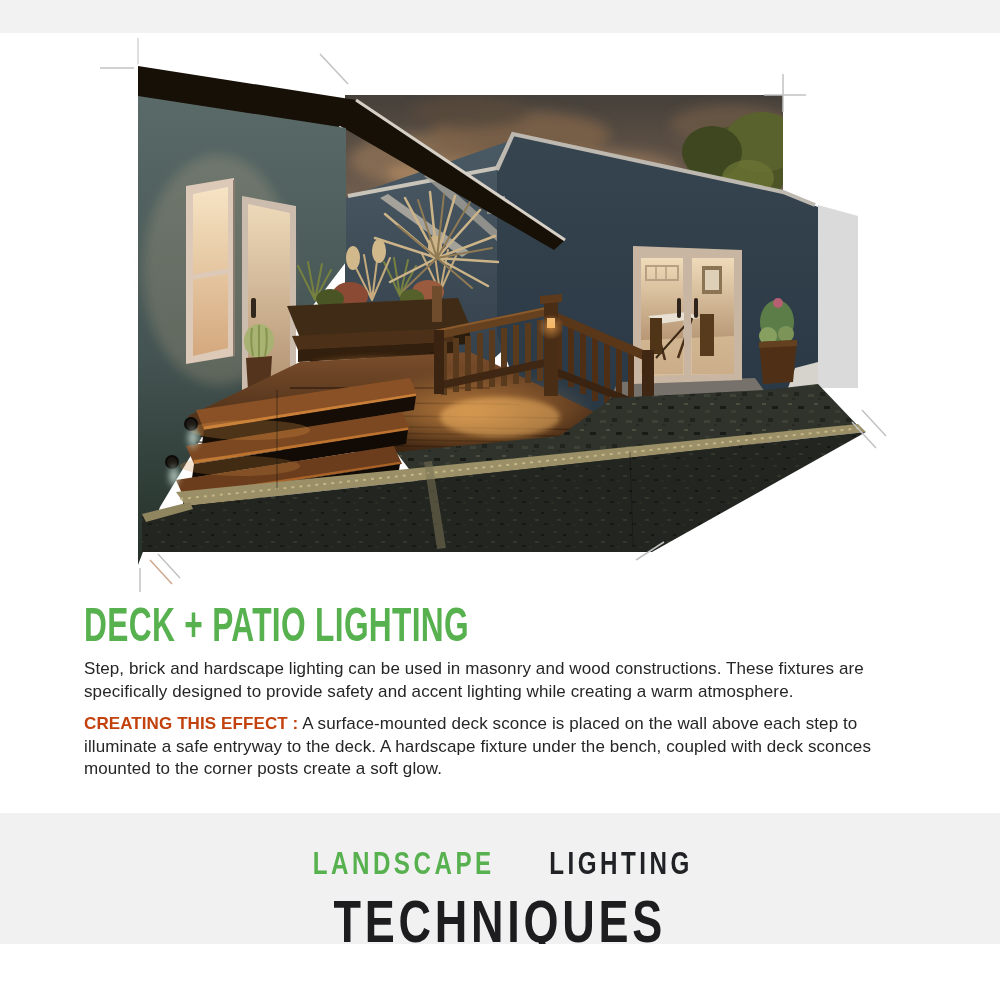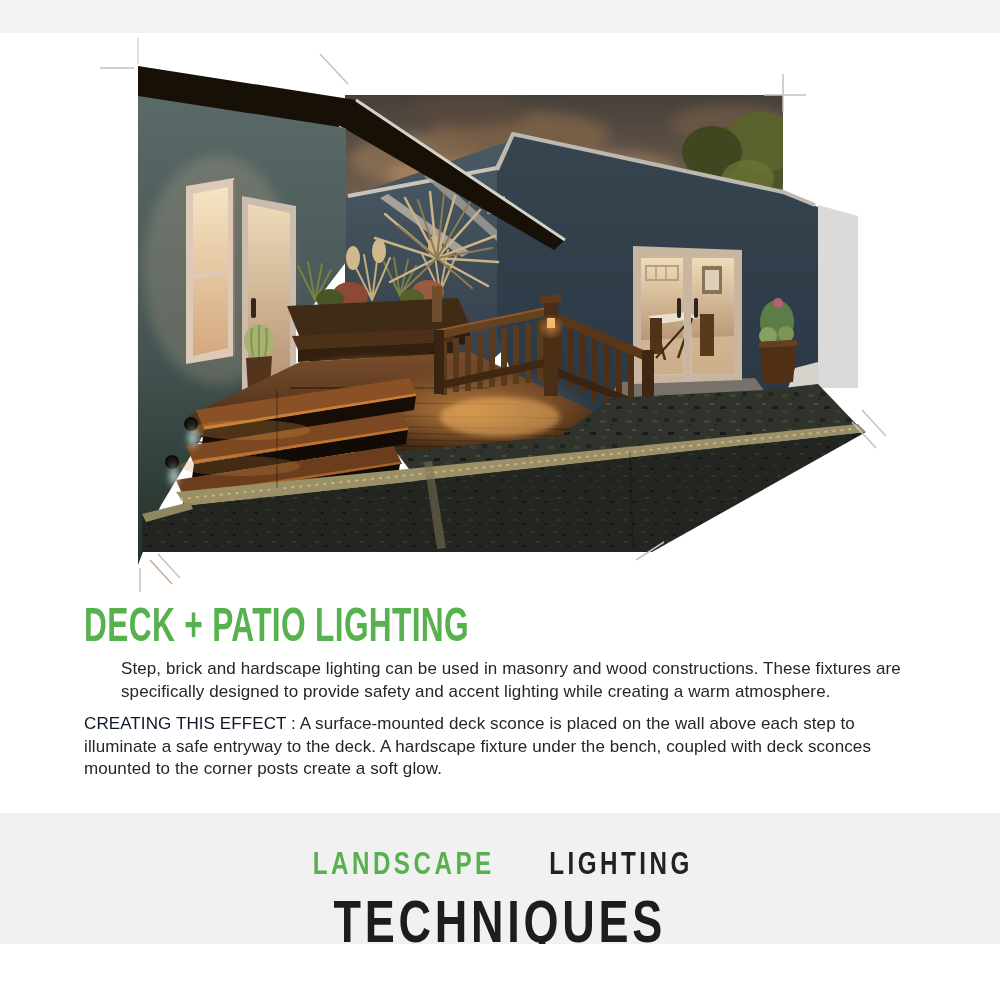--- a/index.html
+++ b/index.html
@@ -14,23 +14,23 @@
   .headline{
     position:absolute;left:84px;top:600px;margin:0;
     font-size:48px;font-weight:bold;color:#57b14f;line-height:1.05;
     white-space:nowrap;transform:scaleX(.66);transform-origin:left center;
     letter-spacing:0.5px;
   }
   .copy{
     position:absolute;left:84px;width:844px;margin:0;
     font-size:17px;line-height:1.33;color:#262626;letter-spacing:0.1px;
   }
-  .copy.p1{top:658px;margin-left:37px;}
+  .copy.p1{top:658px;}
   .copy.p2{top:713px;}
-  .copy b{font-weight:normal;color:#0f172a;}
+  .copy b{font-weight:bold;color:#c2410c;}
   .footer-lockup{
     position:absolute;left:0;top:813px;width:1000px;height:187px;
     display:flex;flex-direction:column;align-items:center;justify-content:flex-start;
     padding-top:33px;box-sizing:border-box;
   }
   .brand-line{display:flex;gap:9px;align-items:center;}
   .brand-line span{
     display:inline-block;font-size:31px;font-weight:bold;letter-spacing:4.5px;
     transform:scaleX(.78);transform-origin:center;white-space:nowrap;
   }

